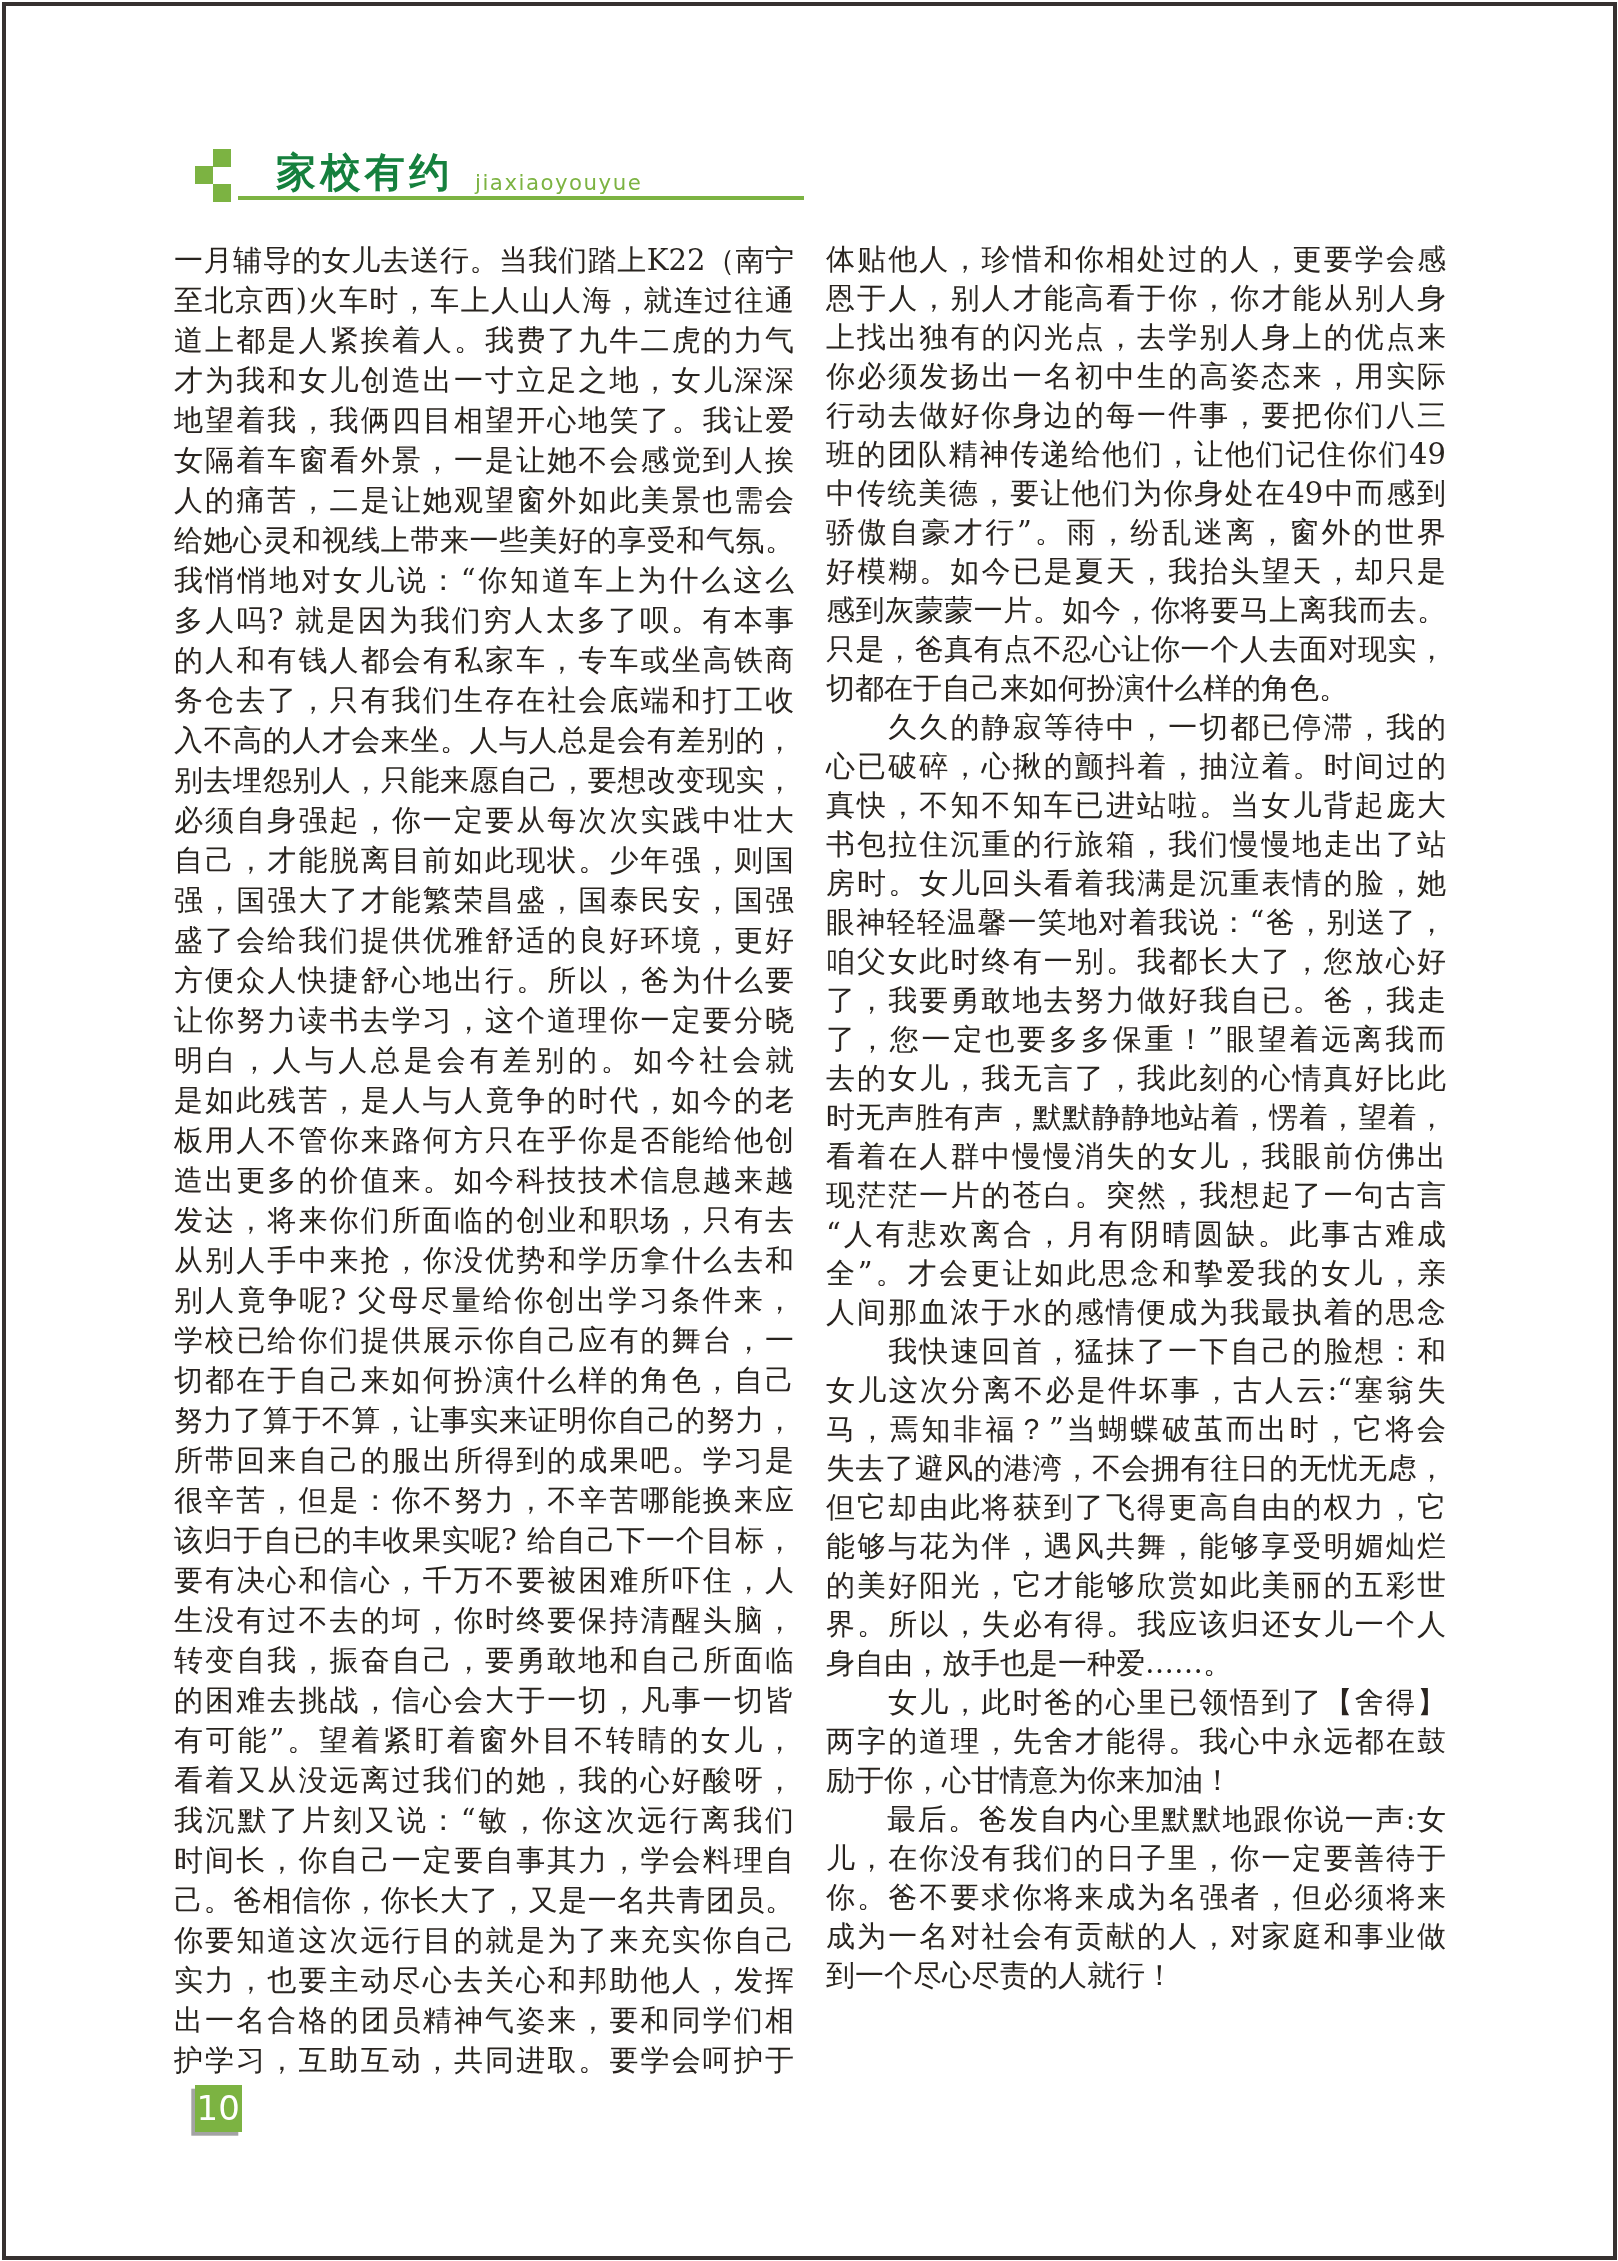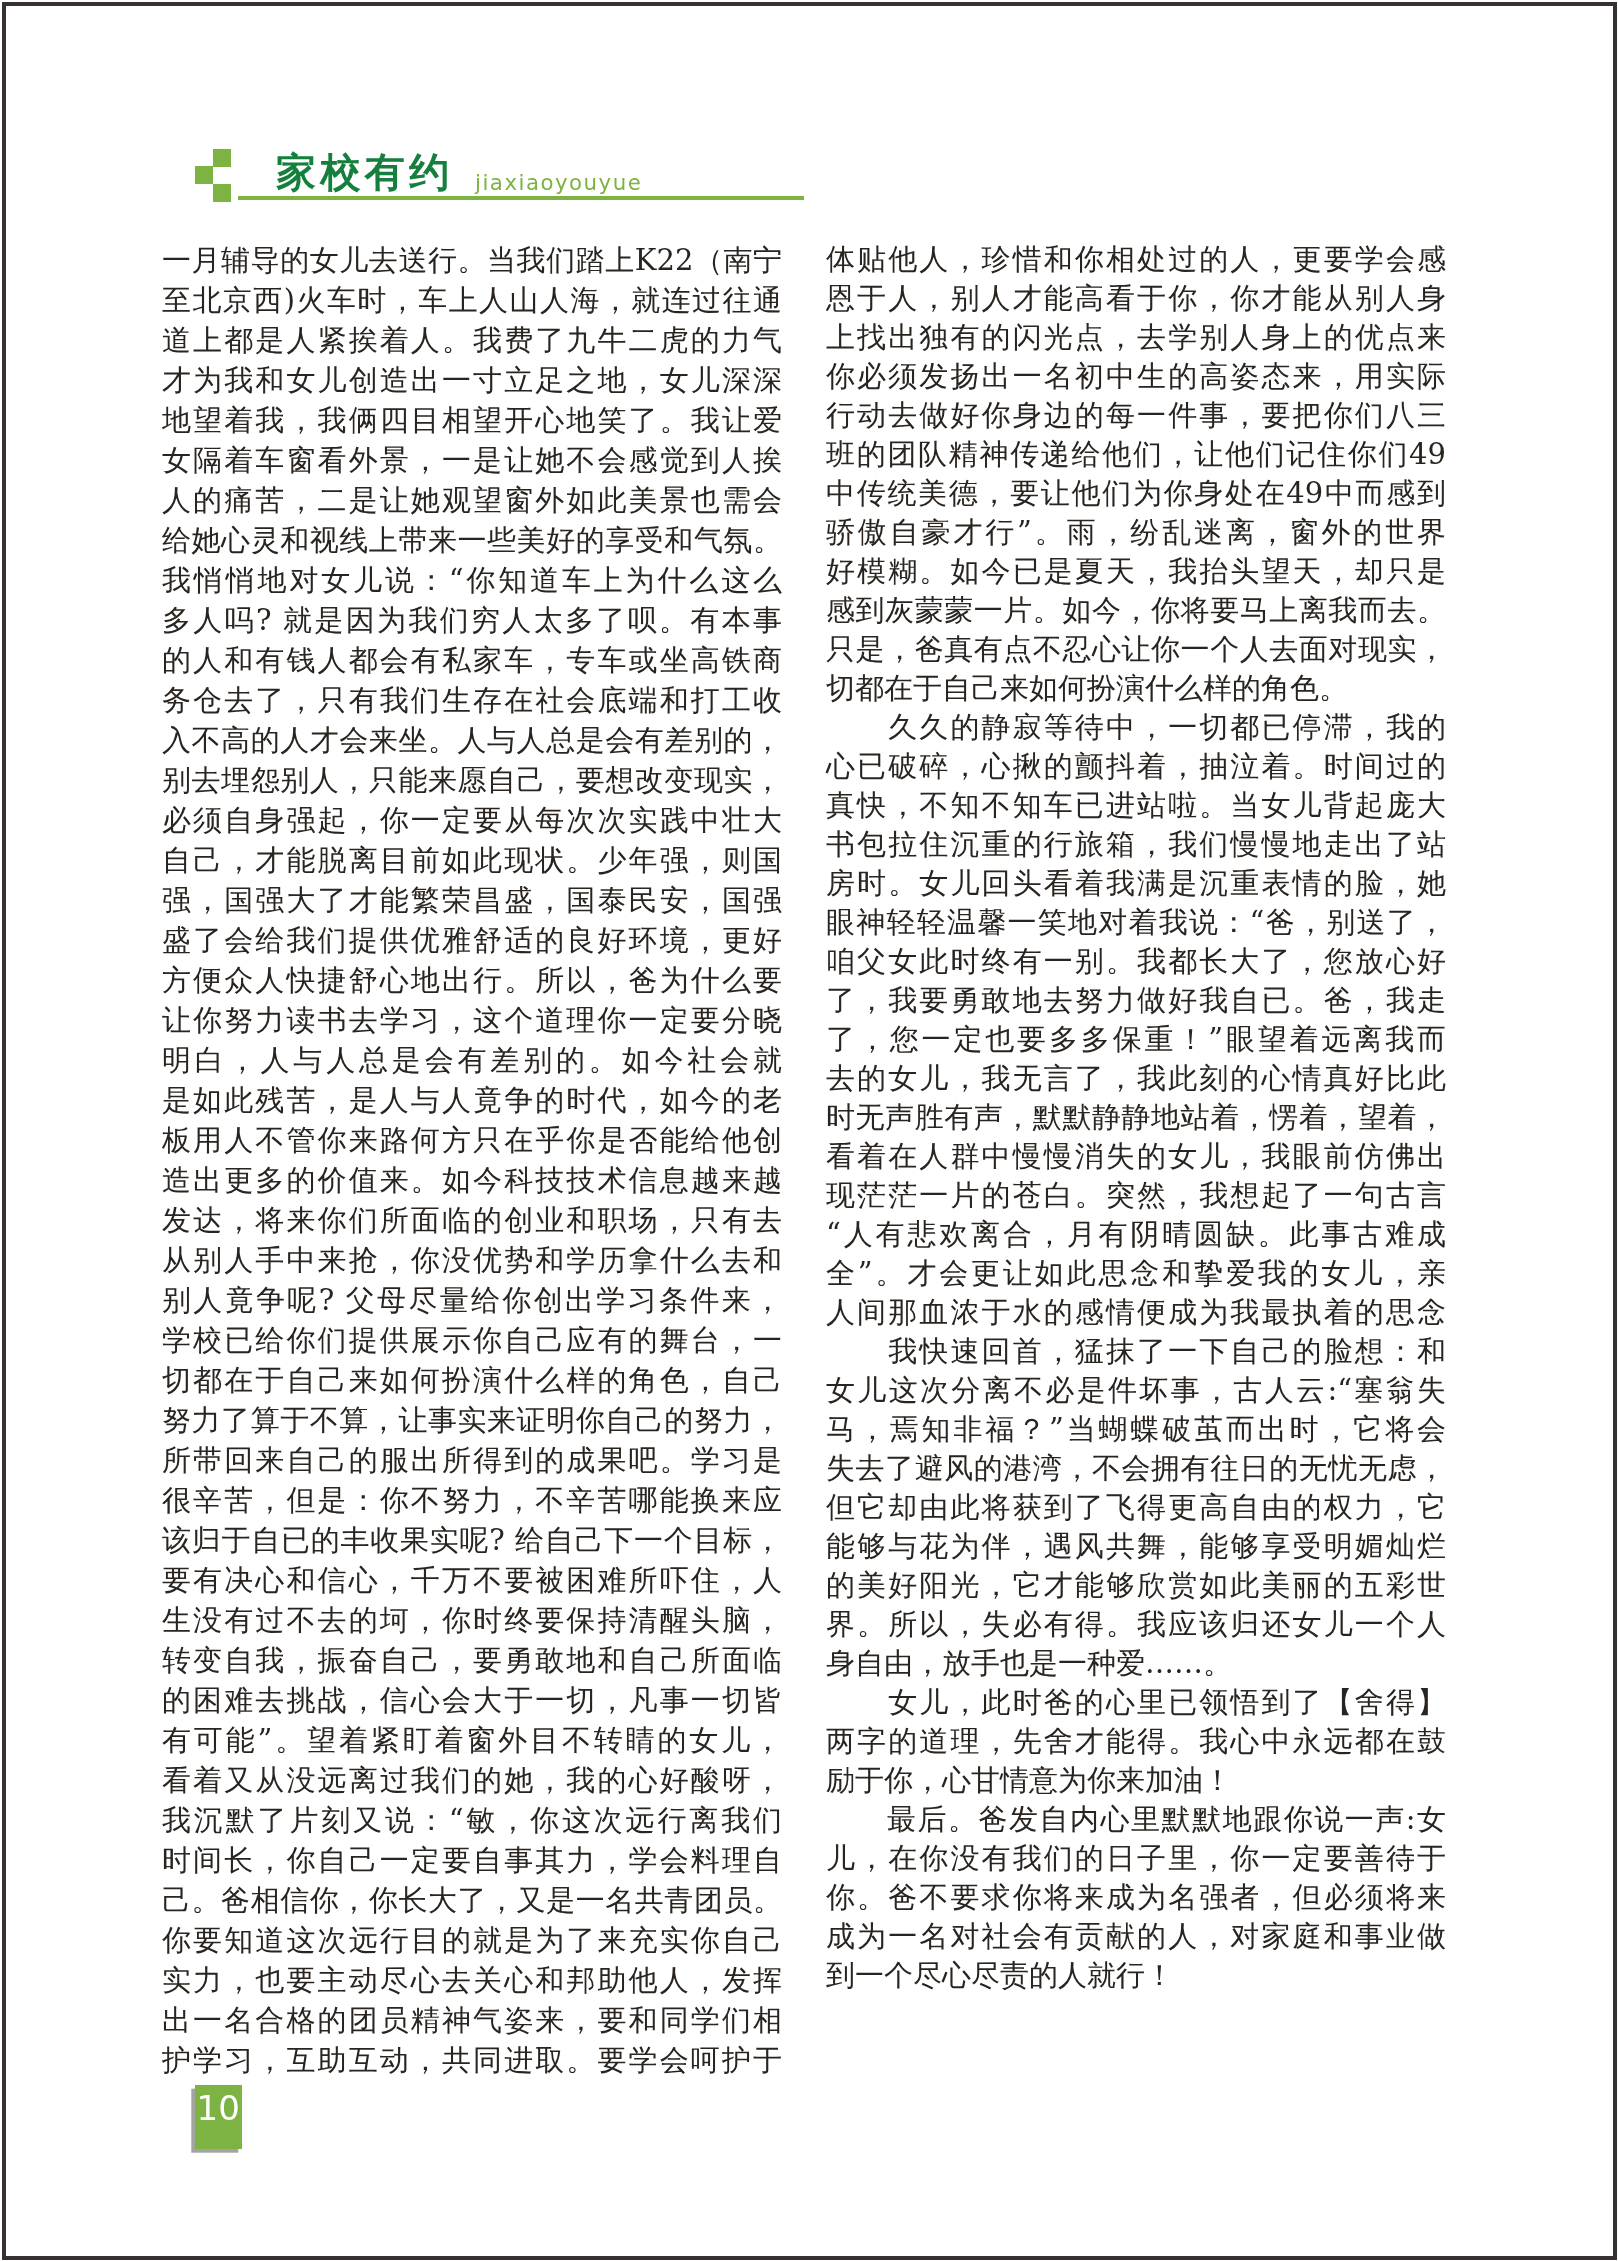--- a/index.html
+++ b/index.html
@@ -35,34 +35,34 @@
   .brand-rule {
     position:absolute; left:238px; top:196px;
     width:566px; height:3.7px;
   }
   
   .col {
     position:absolute; top:240px; width:620px;
     color:#29241f;
     font-size:29px;
   }
-  .col-left  { left:162px;  line-height:40px; }
+  .col-left  { left:174px;  line-height:40px; }
   .col-right { left:826px; line-height:39px; }
   .line {
     text-align:justify;
     text-align-last:justify;
     text-justify:inter-character;
   }
   .line.end {
     text-align-last:left;
   }
   
   .pageno {
     position:absolute; left:195px; top:2085px;
-    width:47px; height:64px;
+    width:47px; height:47px;
     color:#ffffff;
     font-family:"DejaVu Sans", sans-serif;
     font-size:34px; line-height:46px;
     padding-left:1.5px; box-sizing:border-box;
     box-shadow:-3.7px 3.7px 0 #a3a3a3;
   }
 </style>
 </head>
 <body>
 

